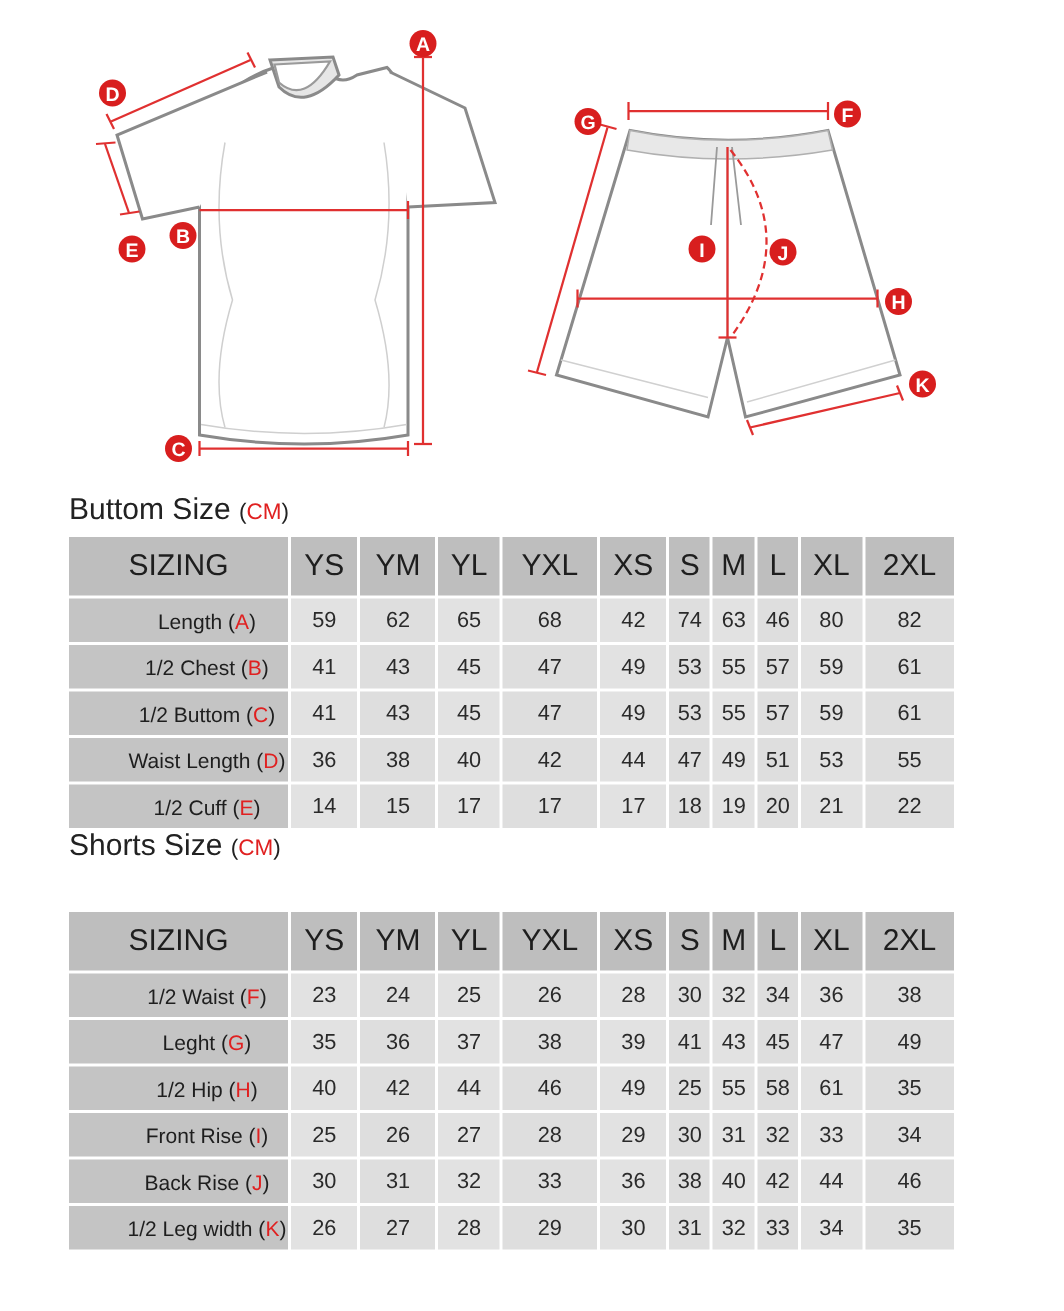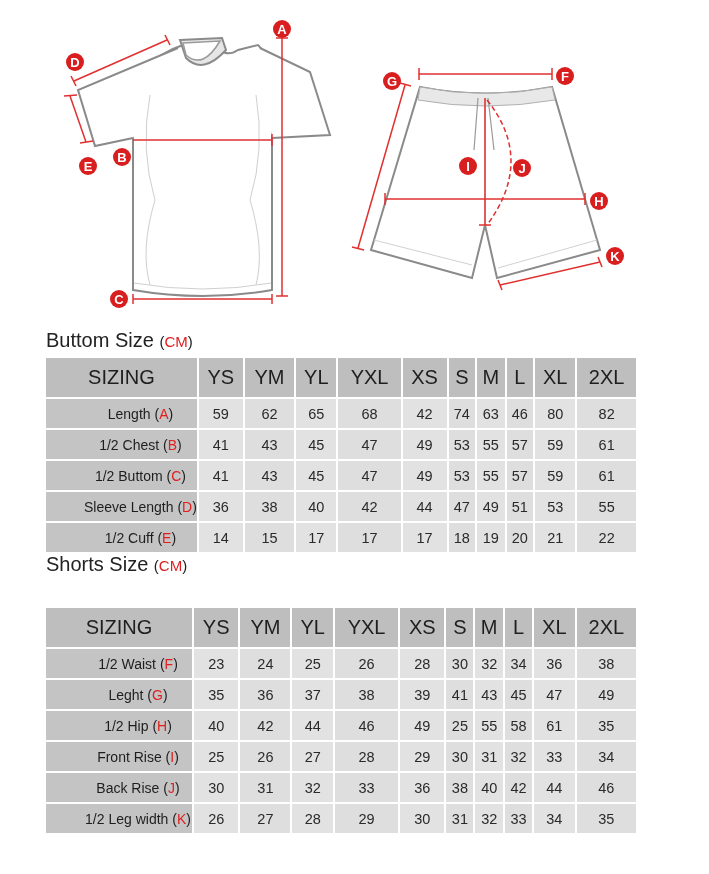--- a/index.html
+++ b/index.html
@@ -162,21 +162,21 @@
         <td class="val">45</td>
         <td class="val">47</td>
         <td class="val">49</td>
         <td class="val">53</td>
         <td class="val">55</td>
         <td class="val">57</td>
         <td class="val">59</td>
         <td class="val">61</td>
       </tr>
       <tr>
-        <td class="label"><span>Sleeve Length</span> (<span class="red">D</span>)</td>
+        <td class="label"><span>Waist Length</span> (<span class="red">D</span>)</td>
         <td class="val">36</td>
         <td class="val">38</td>
         <td class="val">40</td>
         <td class="val">42</td>
         <td class="val">44</td>
         <td class="val">47</td>
         <td class="val">49</td>
         <td class="val">51</td>
         <td class="val">53</td>
         <td class="val">55</td>

